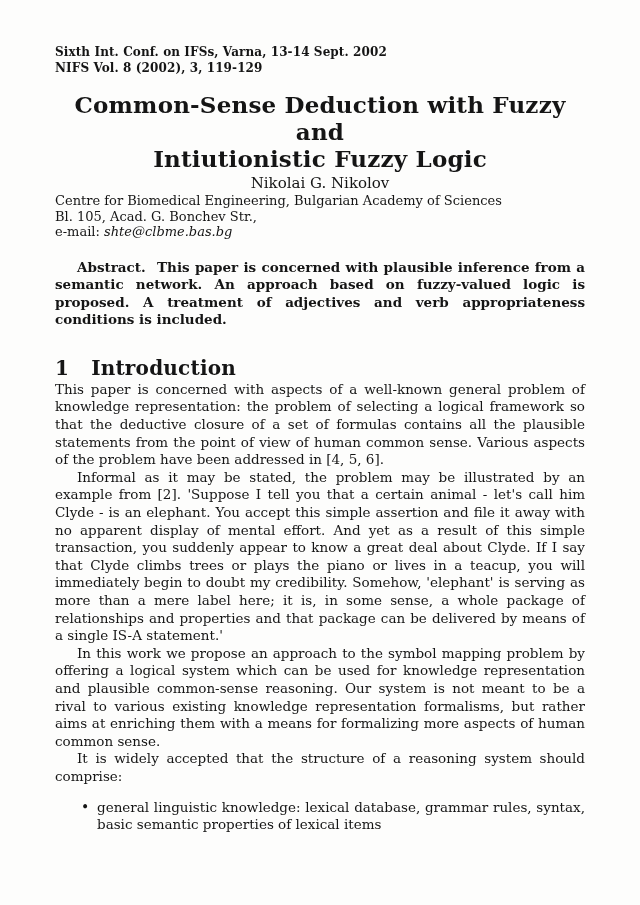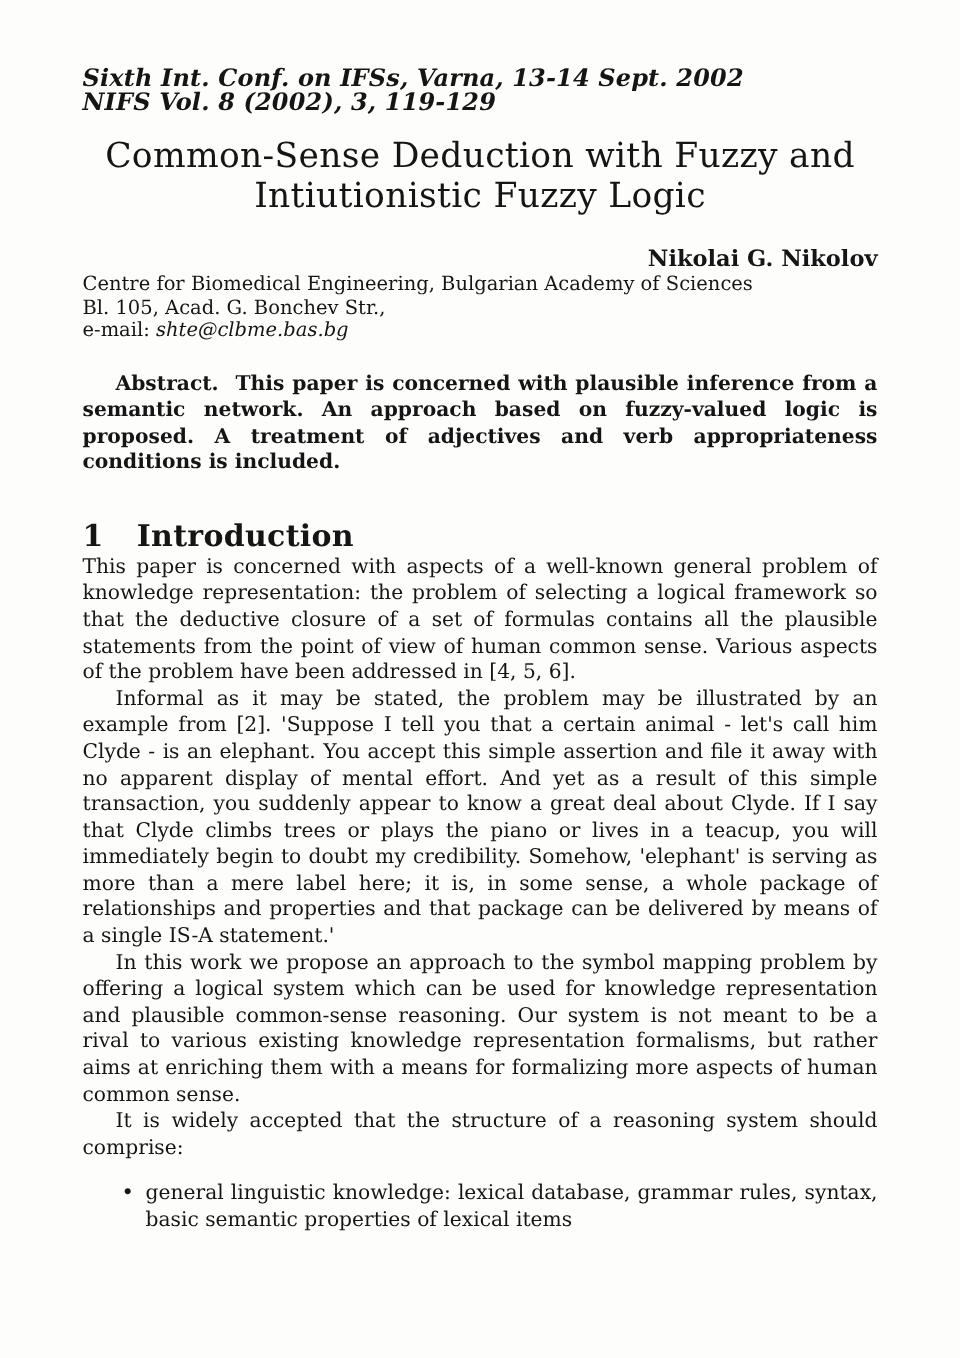--- a/index.html
+++ b/index.html
@@ -14,40 +14,38 @@
     margin: 0 auto;
     background: #fdfdfc;
     box-sizing: border-box;
     padding: 44px 55px 0 55px;
     font-family: "DejaVu Serif", "Liberation Serif", serif;
     color: #151515;
     overflow: hidden;
   }
   .head-note {
     font-weight: bold;
-    font-size: 16px;
+    font-size: 12px;
     line-height: 16px;
     letter-spacing: 0.1px;
-    font-style: italic;
   }
   .title {
     margin: 15px 0 2px 0;
     text-align: center;
     font-size: 23px;
-    font-weight: normal;
+    font-weight: bold;
     line-height: 1.18;
     letter-spacing: 0.2px;
   }
   .title .tline { display: block; }
   .author {
-    text-align: right;
+    text-align: center;
     font-size: 15px;
     line-height: 19px;
-    margin-top: 18px;
-    font-weight: bold;
+    margin-top: 2px;
   }
   .affil {
     font-size: 13px;
     line-height: 15.5px;
   }
   .email-line { font-size: 13px; line-height: 15.5px; }
   .email-line .email { font-style: italic; }
   .abstract {
     margin: 19px 0 0 0;
     font-weight: bold;

